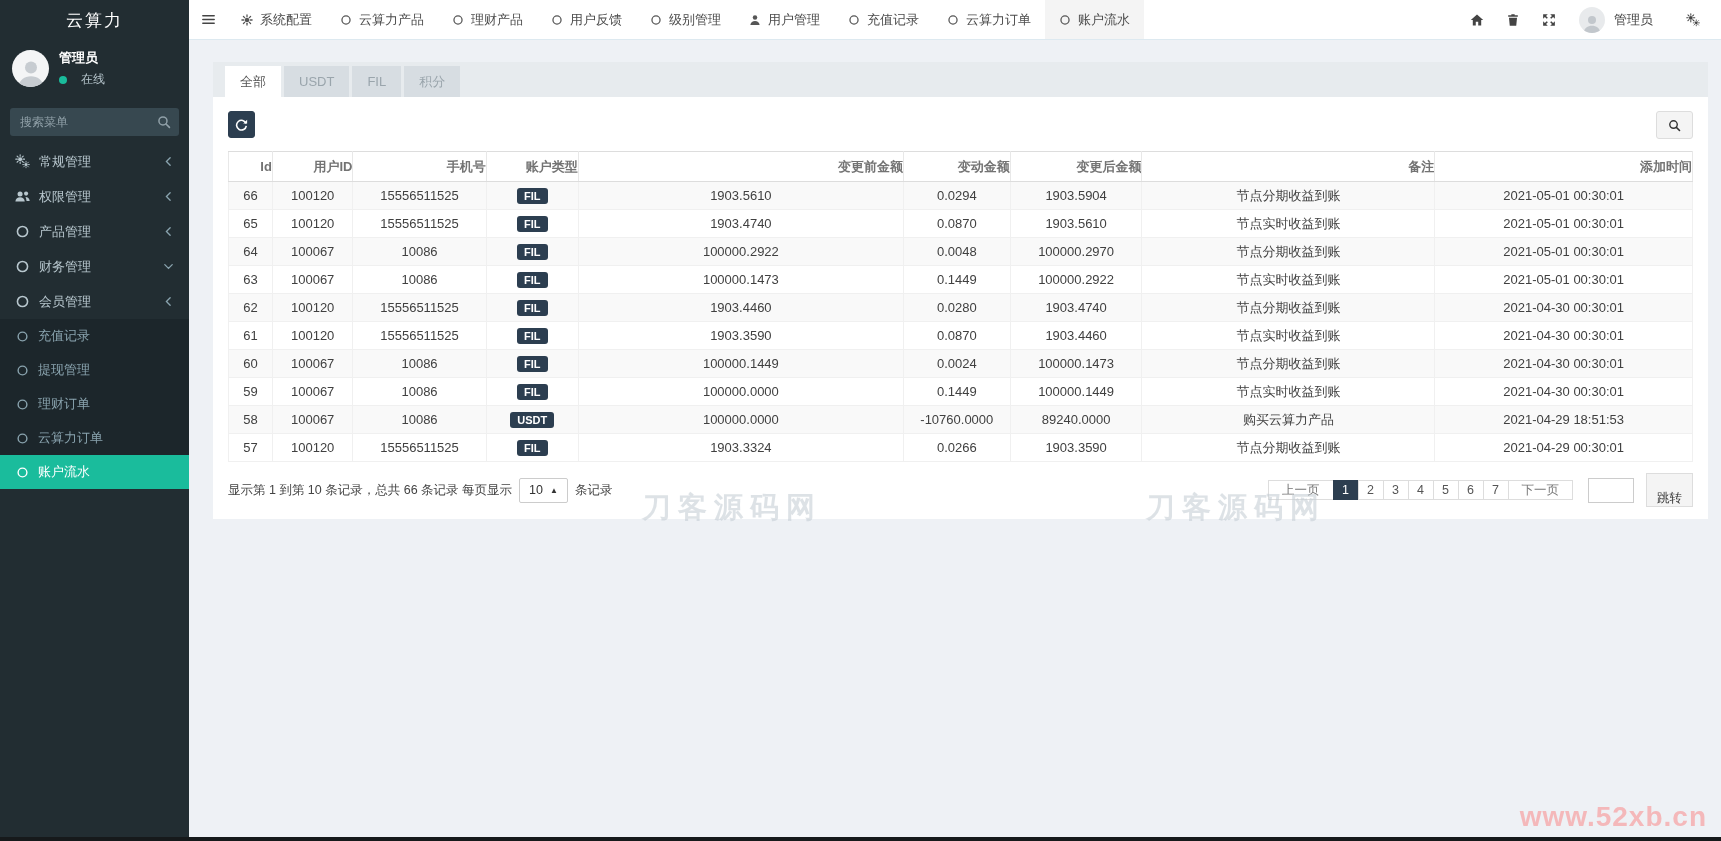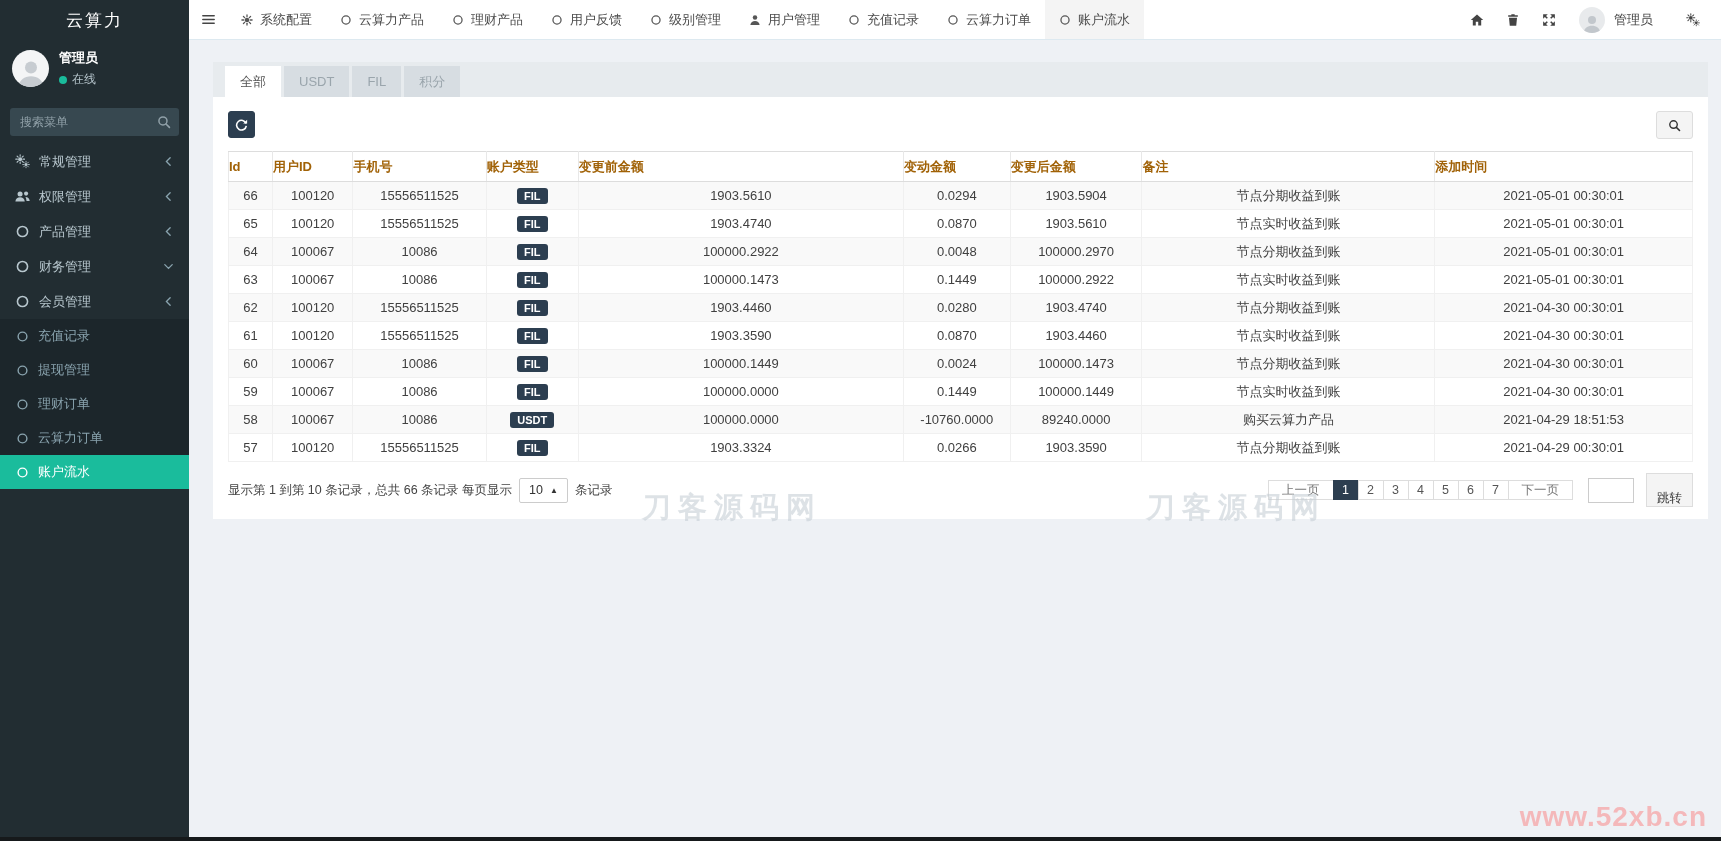--- a/index.html
+++ b/index.html
@@ -7,21 +7,21 @@
   body { font-family:"Liberation Sans","DejaVu Sans",sans-serif; }
   .screen { position:relative; width:1721px; height:841px; background:#eef1f5; overflow:hidden; }
 
   
   .sidebar { position:absolute; left:0; top:0; width:189px; height:100%; background:#222d32; z-index:3; }
   .logo { height:41px; display:flex; align-items:center; justify-content:center; color:#fff; font-size:17px; letter-spacing:2px; }
   .user-panel { display:flex; align-items:center; gap:10px; padding:8px 12px 10px; }
   .avatar { width:37px; height:37px; border-radius:50%; background:#f4f5f6; overflow:hidden; display:flex; align-items:flex-end; justify-content:center; }
   .avatar svg { width:30px; height:30px; color:#c7ccd1; }
   .user-name { color:#fff; font-size:13px; font-weight:bold; margin-bottom:4px; }
-  .user-status { color:#b8c7ce; font-size:12px; display:flex; align-items:center; gap:5px; }
+  .user-status { color:#b8c7ce; font-size:12px; display:flex; align-items:center; gap:14px; }
   .dot { width:8px; height:8px; border-radius:50%; background:#1abc9c; display:inline-block; }
   .sidebar-search { margin:10px 10px 6px; position:relative; height:28px; background:#374850; border-radius:3px; }
   .sidebar-search input { background:transparent; border:none; outline:none; color:#ccc; font-size:12px; padding:0 28px 0 10px; width:100%; height:100%; font-family:inherit; }
   .sidebar-search input::placeholder { color:#90a0a8; }
   .sidebar-search .s-icon { position:absolute; right:8px; top:7px; width:14px; height:14px; color:#90a0a8; cursor:pointer; }
   .menu { margin-top:8px; }
   .m-item { height:35px; display:flex; align-items:center; padding:0 15px; color:#b8c7ce; font-size:13px; gap:9px; cursor:pointer; }
   .m-item .icon { width:15px; height:15px; flex:0 0 15px; }
   .m-item .chev { margin-left:auto; width:11px; height:11px; color:#8aa4af; }
   .submenu { background:#1c262b; }
@@ -50,21 +50,21 @@
   .ftab { padding:0 15px; height:31px; line-height:31px; font-size:13px; background:#d7dde2; color:#9aa5ac; cursor:pointer; }
   .ftab.active { background:#fff; color:#555; }
   .panel { margin:0 13px 0 24px; background:#fff; padding:14px 15px 12px; }
   .toolbar { display:flex; height:28px; }
   .btn-refresh { width:27px; height:27px; background:#2c3e50; border:1px solid #2c3e50; border-radius:3px; color:#fff; display:flex; align-items:center; justify-content:center; cursor:pointer; }
   .btn-refresh svg { width:13px; height:13px; }
   .btn-search { margin-left:auto; width:37px; height:28px; background:#f4f4f4; border:1px solid #ddd; border-radius:3px; color:#333; display:flex; align-items:center; justify-content:center; cursor:pointer; }
   .btn-search svg { width:13px; height:13px; }
 
   table { width:100%; border-collapse:collapse; margin-top:12px; font-size:13px; color:#404040; table-layout:fixed; }
-  th { font-weight:bold; color:#a16207; height:30px; text-align:left; border:1px solid #e8e8e8; border-top:1px solid #ddd; border-bottom:1px solid #ddd; overflow:hidden; white-space:nowrap; }
+  th { font-weight:bold; color:#737373; height:30px; text-align:right; border:1px solid #e8e8e8; border-top:1px solid #ddd; border-bottom:1px solid #ddd; overflow:hidden; white-space:nowrap; }
   td { height:28px; text-align:center; border:1px solid #f0f0f0; overflow:hidden; white-space:nowrap; }
   tbody tr:nth-child(odd) td { background:#f9f9f9; }
   .badge { display:inline-block; background:#2c3e50; color:#fff; font-size:11px; font-weight:bold; padding:2px 7px; border-radius:3px; }
 
   .pager { display:flex; align-items:center; margin-top:11px; font-size:12.5px; color:#444; }
   .pager-info { display:flex; align-items:center; gap:7px; }
   .pagesize { height:25px; padding:0 9px; background:#fff; border:1px solid #ccc; border-radius:2px; font-size:12.5px; color:#333; display:flex; align-items:center; gap:7px; cursor:pointer; font-family:inherit; }
   .pagesize .caret { font-size:8px; color:#333; }
   .pager-controls { margin-left:auto; display:flex; align-items:center; }
   .pg { min-width:26px; height:20px; padding:0 8px; background:#fff; border:1px solid #ddd; color:#555; font-size:12.5px; cursor:pointer; margin-left:-1px; display:inline-flex; align-items:center; justify-content:center; font-family:inherit; }

